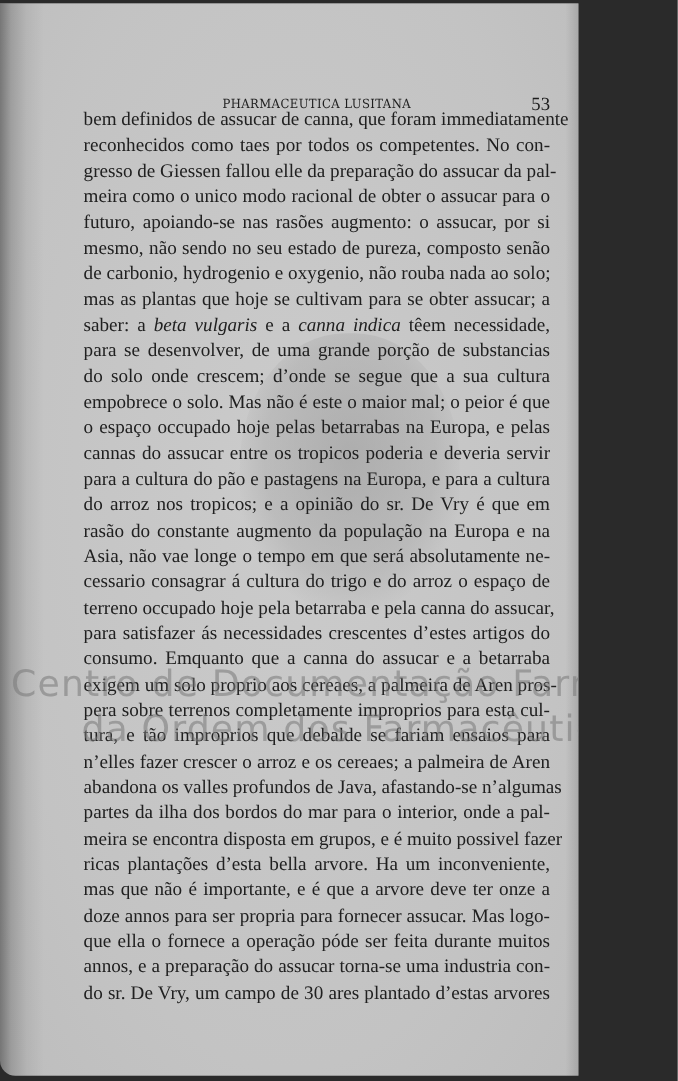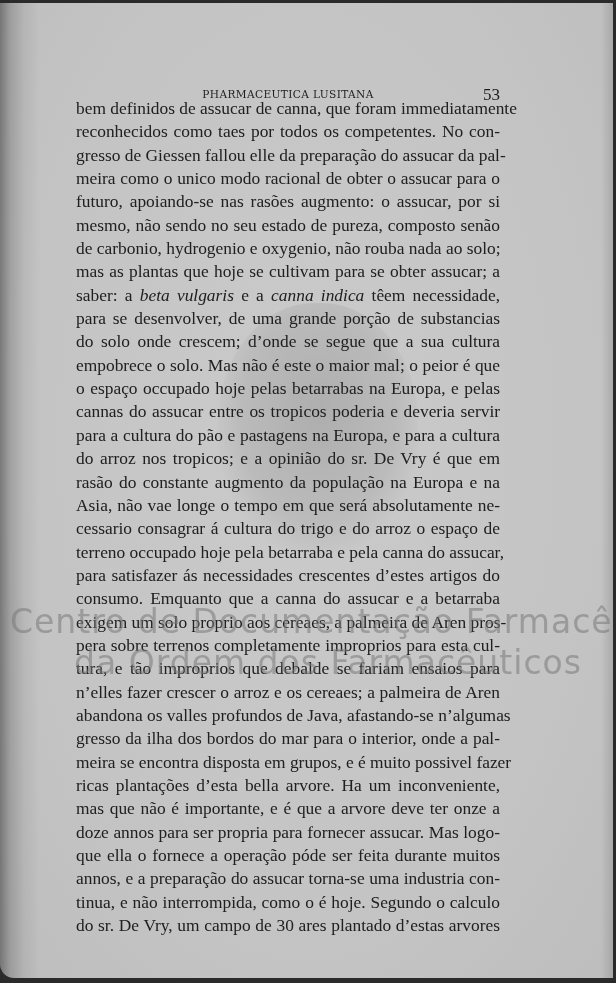--- a/index.html
+++ b/index.html
@@ -2,21 +2,21 @@
 <html><head>
 <meta charset="utf-8">
 <style>
   html, body { margin: 0; padding: 0; }
   body {
     width: 616px; height: 983px; overflow: hidden;
     background: #2a2a2a;
     position: relative;
   }
   .page {
-    position: absolute; left: 0; top: 3px; width: 613px; height: 975px;
+    position: absolute; left: 0; top: 3px; width: 526px; height: 975px;
     background: #c6c6c6;
     background-image:
       linear-gradient(to right, rgba(0,0,0,0.38) 0px, rgba(0,0,0,0.18) 10px, rgba(0,0,0,0.06) 24px, rgba(0,0,0,0) 40px),
       linear-gradient(to left, rgba(0,0,0,0.12) 0px, rgba(0,0,0,0) 12px),
       radial-gradient(ellipse at 50% 45%, #cbcbcb 0%, #c3c3c3 70%, #bdbdbd 100%);
     border-bottom-left-radius: 14px;
     overflow: hidden;
   }
   .seal {
     position: absolute; left: 218px; top: 300px; width: 200px; height: 250px;
@@ -88,26 +88,25 @@
     <span class="line">Asia, não vae longe o tempo em que será absolutamente ne-</span>
     <span class="line">cessario consagrar á cultura do trigo e do arroz o espaço de</span>
     <span class="line">terreno occupado hoje pela betarraba e pela canna do assucar,</span>
     <span class="line">para satisfazer ás necessidades crescentes d’estes artigos do</span>
     <span class="line">consumo. Emquanto que a canna do assucar e a betarraba</span>
     <span class="line">exigem um solo proprio aos cereaes, a palmeira de Aren pros-</span>
     <span class="line">pera sobre terrenos completamente improprios para esta cul-</span>
     <span class="line">tura, e tão improprios que debalde se fariam ensaios para</span>
     <span class="line">n’elles fazer crescer o arroz e os cereaes; a palmeira de Aren</span>
     <span class="line">abandona os valles profundos de Java, afastando-se n’algumas</span>
-    <span class="line">gresso da ilha dos bordos do mar para o interior, onde a pal-</span>
+    <span class="line">partes da ilha dos bordos do mar para o interior, onde a pal-</span>
     <span class="line">meira se encontra disposta em grupos, e é muito possivel fazer</span>
     <span class="line">ricas plantações d’esta bella arvore. Ha um inconveniente,</span>
     <span class="line">mas que não é importante, e é que a arvore deve ter onze a</span>
     <span class="line">doze annos para ser propria para fornecer assucar. Mas logo-</span>
     <span class="line">que ella o fornece a operação póde ser feita durante muitos</span>
     <span class="line">annos, e a preparação do assucar torna-se uma industria con-</span>
-    <span class="line">tinua, e não interrompida, como o é hoje. Segundo o calculo</span>
     <span class="line">do sr. De Vry, um campo de 30 ares plantado d’estas arvores</span>
   </div>
 
   <div class="watermark wm1">Centro de Documentação Farmacêutica</div>
   <div class="watermark wm2">da Ordem dos Farmacêuticos</div>
 </div>
 
 </body></html>

